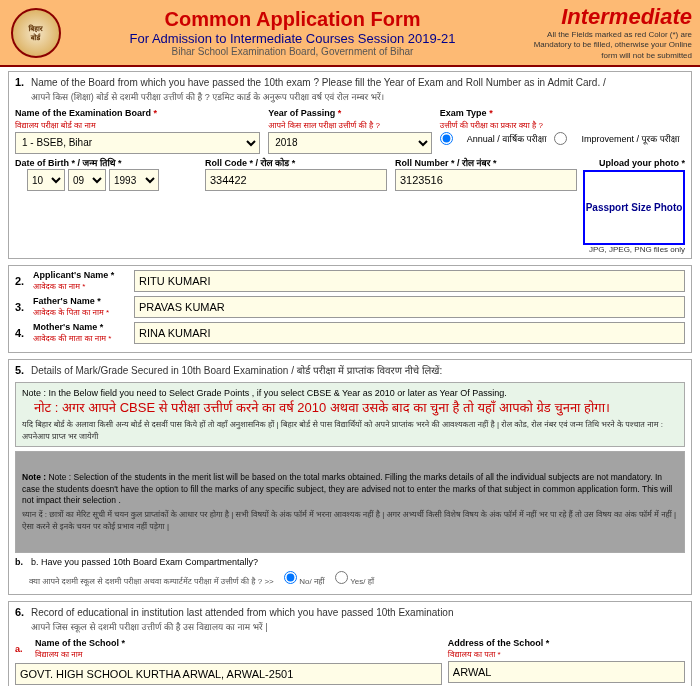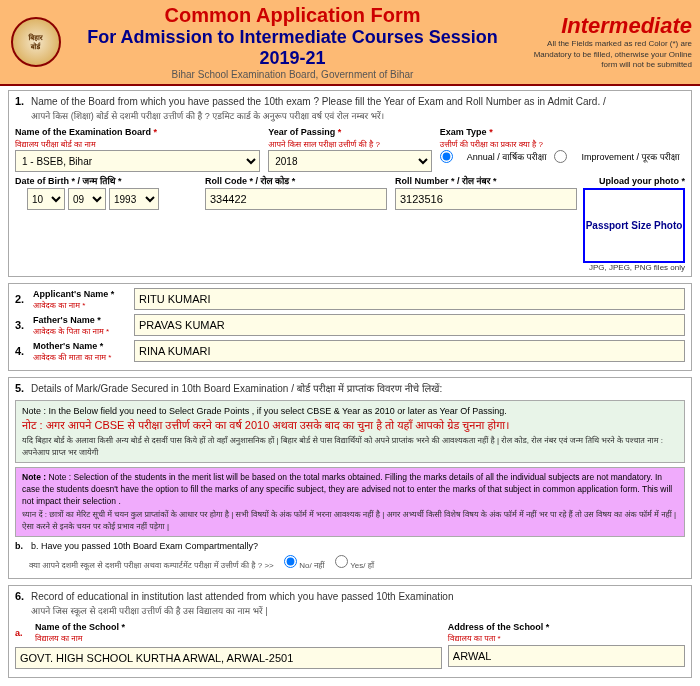--- a/index.html
+++ b/index.html
@@ -24,23 +24,23 @@
     .header-center {
       text-align: center;
       flex: 1;
     }
     .header-center h1 {
       font-size: 20px;
       color: #c00;
       font-weight: bold;
     }
     .header-center h2 {
-      font-size: 18px;
+      font-size: 13px;
       color: #00008B;
-      font-weight: bold;
+      font-weight: normal;
     }
     .header-center p {
       font-size: 10px;
       color: #555;
     }
     .logo-left {
       width: 55px;
       height: 55px;
       display: flex;
       align-items: center;
@@ -430,26 +430,26 @@
 
   <div class="marks-section">
     <div class="section5-header-row">
       <span class="section-num">5.</span>
       <div class="section-title">
         <span>Details of Mark/Grade Secured in 10th Board Examination / बोर्ड परीक्षा में प्राप्तांक विवरण नीचे लिखें:</span>
       </div>
     </div>
     <div class="marks-note">
       <div>Note : In the Below field you need to Select Grade Points , if you select CBSE &amp; Year as 2010 or later as Year Of Passing.</div>
-      <div style="color:#c00; font-size:11px;">नोट : अगर आपने CBSE  से परीक्षा उत्तीर्ण करने का वर्ष 2010 अथवा उसके बाद का चुना है  तो यहाँ आपको ग्रेड चुनना होगा।</div>
+      <div style="color:#c00; font-size:13px;margin-left:12px;">नोट : अगर आपने CBSE  से परीक्षा उत्तीर्ण करने का वर्ष 2010 अथवा उसके बाद का चुना है  तो यहाँ आपको ग्रेड चुनना होगा।</div>
       <div style="font-size:8px; color:#333; margin-top:2px;">यदि बिहार बोर्ड के अलावा किसी अन्य बोर्ड से दसवीं पास किये हों तो वहाँ अनुशासनिक हों | बिहार बोर्ड से पास विद्यार्थियों को अपने प्राप्तांक भरने की आवश्यकता नहीं है | रोल कोड, रोल नंबर एवं जन्म तिथि भरने के पश्चात नाम : अपनेआप प्राप्त भर जायेगी</div>
     </div>
 
 
-    <div style="background:#f0abfc; border:1px solid #aaa; padding:4px 6px; font-size:8.5px; line-height:1.4; margin-bottom:4px; color:#000;">
+    <div style="background:#a3a3a3; border:1px solid #aaa; padding:20px 6px; font-size:8.5px; line-height:1.4; margin-bottom:4px; color:#000;">
       <span class="bold">Note : </span><span>Note : Selection of the students in the merit list will be based on the total marks obtained. Filling the marks details of all the individual subjects are not mandatory. In case the students doesn't have the option to fill the marks of any specific subject, they are advised not to enter the marks of that subject in common application form. This will not impact their selection .</span>
       <div style="font-size:8px; color:#333; margin-top:2px;">ध्यान दें : छात्रों का मेरिट सूची में चयन कुल प्राप्तांकों के आधार पर होगा है | सभी विषयों के अंक फॉर्म में भरना आवश्यक नहीं है | अगर अभ्यर्थी किसी विशेष विषय के अंक फॉर्म में नहीं भर पा रहे हैं तो उस विषय का अंक फॉर्म में नहीं | ऐसा करने से इनके चयन पर कोई प्रभाव नहीं पड़ेगा |</div>
     </div>
 
     <div class="compart-question">
       <span style="font-weight:bold; font-size:9px;">b.</span>
       <span>b. Have you passed 10th Board Exam Compartmentally?</span>
     </div>
     <div style="font-size:8px; color:#555; margin-left:14px; margin-bottom:4px;">
       <span>क्या आपने दशमी स्कूल से दशमी परीक्षा अथवा कम्पार्टमेंट परीक्षा में उत्तीर्ण की है ? &gt;&gt;</span>

